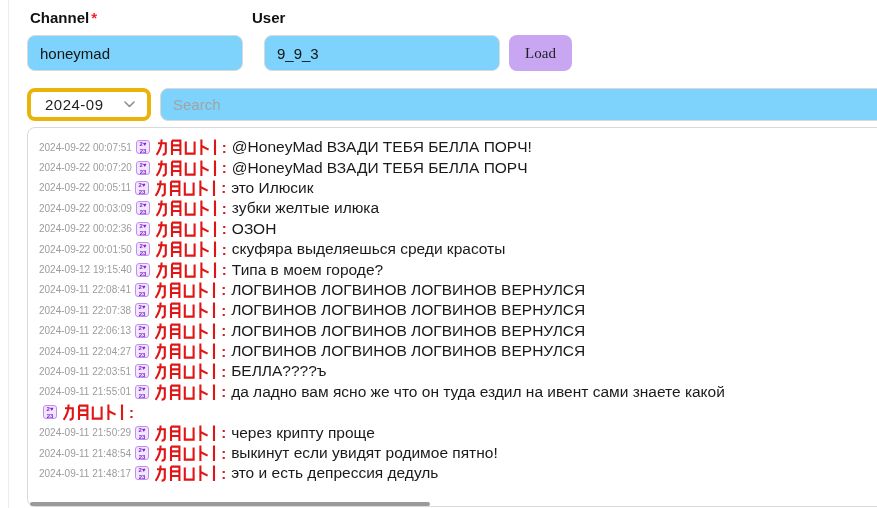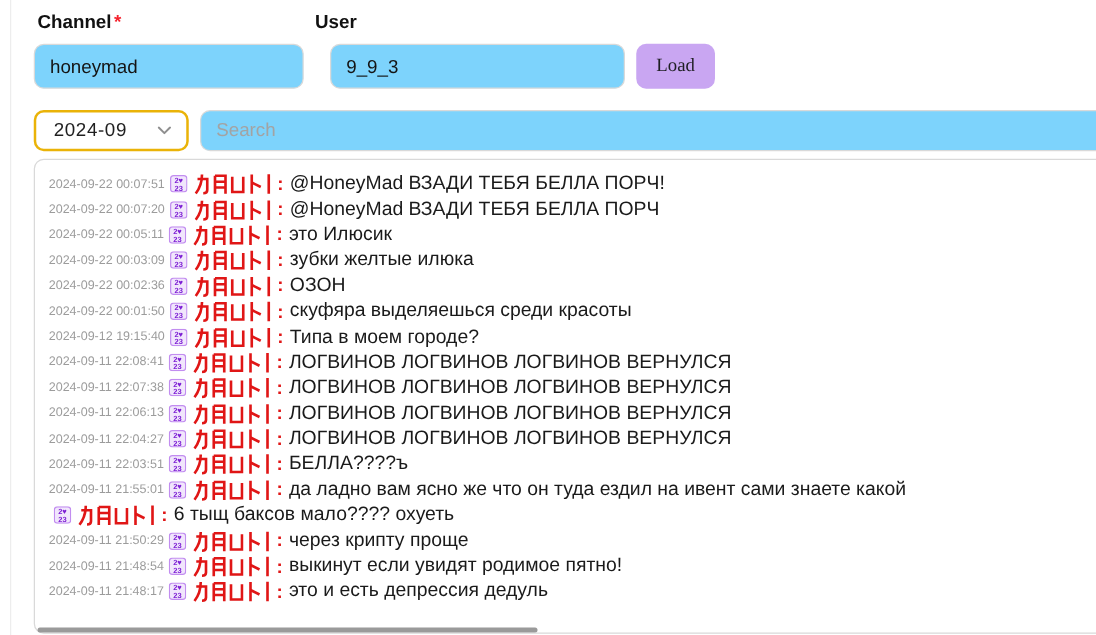--- a/index.html
+++ b/index.html
@@ -23,21 +23,21 @@
   #user-input    { left:264px; top:35px; width:236px; }
 
   .load-btn {
     position:absolute; left:477px; top:35px; width:63px; height:36px;
     background:#c9a6f2; color:#1f1f23; border:none; border-radius:8px;
     font-family:Liberation Serif, serif; font-size:15px; font-weight:500; cursor:pointer;margin-left:32px;
   }
 
   .month-select {
     position:absolute; left:27px; top:88px; width:124px; height:33px;
-    border:2px solid #eab308; border-radius:8px; background:#fff;
+    border:4px solid #eab308; border-radius:8px; background:#fff;
     display:flex; align-items:center; justify-content:space-between;
     padding:0 12px 0 14px; cursor:pointer;
   }
   .month-select .val { font-size:15px; color:#1f1f1f; letter-spacing:0.5px; }
 
   #search-input { left:160px; top:88px; width:730px; height:33px; border-radius:8px; }
 
   .panel {
     position:absolute; left:27px; top:127px; width:880px; height:380px;
     border:1px solid #d9d9d9; border-radius:8px 0 0 8px; background:#fff; overflow:hidden;
@@ -562,21 +562,20 @@
       </svg>
       <svg width="13" height="18" viewBox="0 0 13 18">
         <path d="M4.4 1.6 V17"></path>
         <path d="M4.4 8 L11.6 11.6"></path>
       </svg>
       <svg width="8" height="18" viewBox="0 0 8 18">
         <path d="M4 1.4 V17"></path>
       </svg>
     </span>
     <span class="ucolon">:</span>
-    <span class="mtext">6 тыщ баксов мало???? охуеть</span>
   </div>
 
   <div class="msg-row">
     <span class="ts">2024-09-11 21:50:29</span>
     <span class="badge">
       <svg width="14" height="14" viewBox="0 0 14 14">
         <rect x="0.5" y="0.5" width="13" height="13" rx="2.5" fill="#f1e6fc" stroke="#c28df0" stroke-width="1"></rect>
         <text x="7" y="6.4" text-anchor="middle" font-size="6" font-weight="bold" fill="#7d1fd4" font-family="Liberation Sans, sans-serif">2♥</text>
         <text x="7" y="12.6" text-anchor="middle" font-size="6" font-weight="bold" fill="#7d1fd4" font-family="Liberation Sans, sans-serif">23</text>
       </svg>

